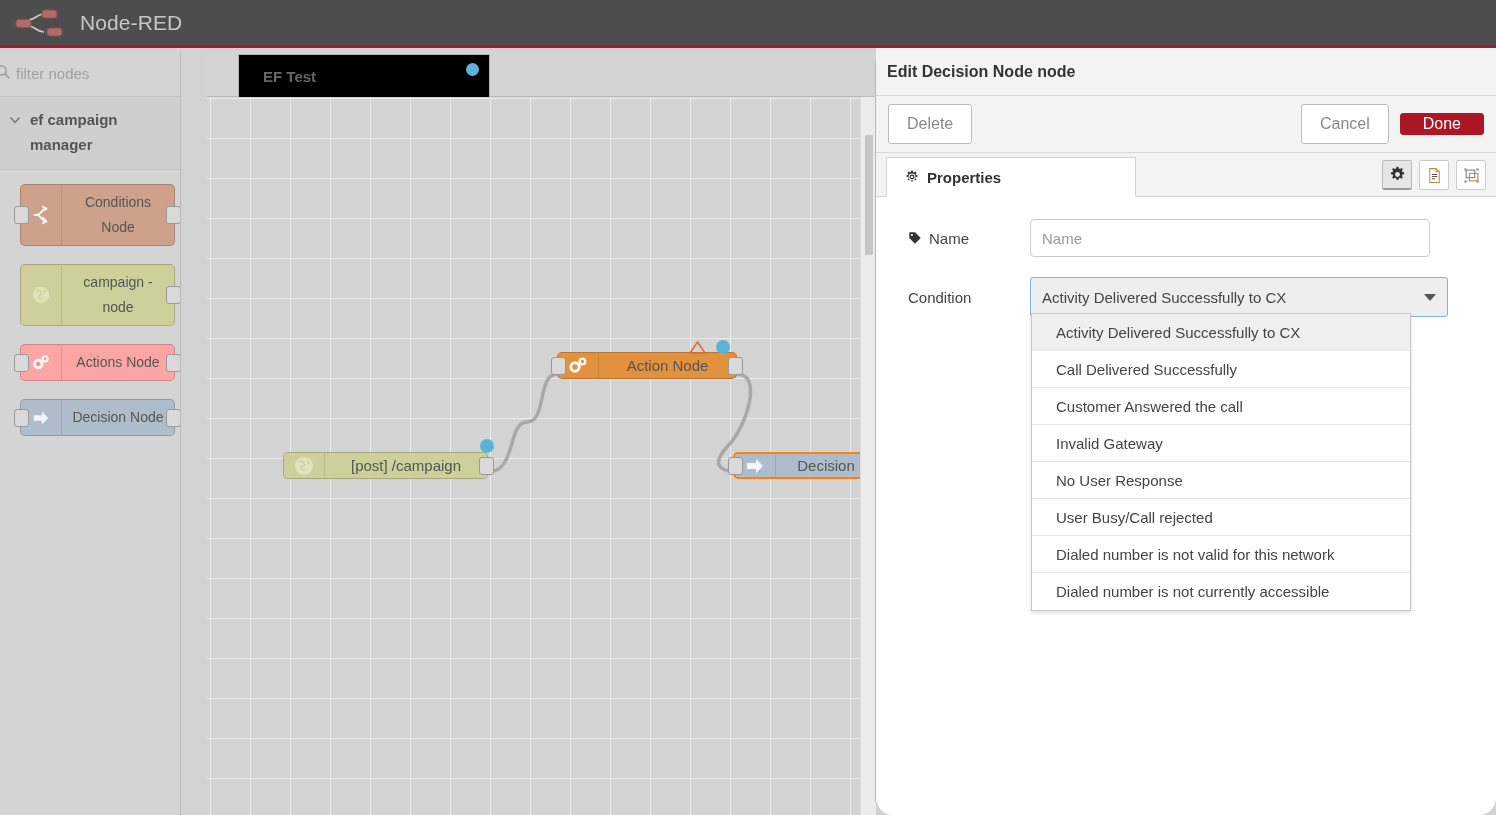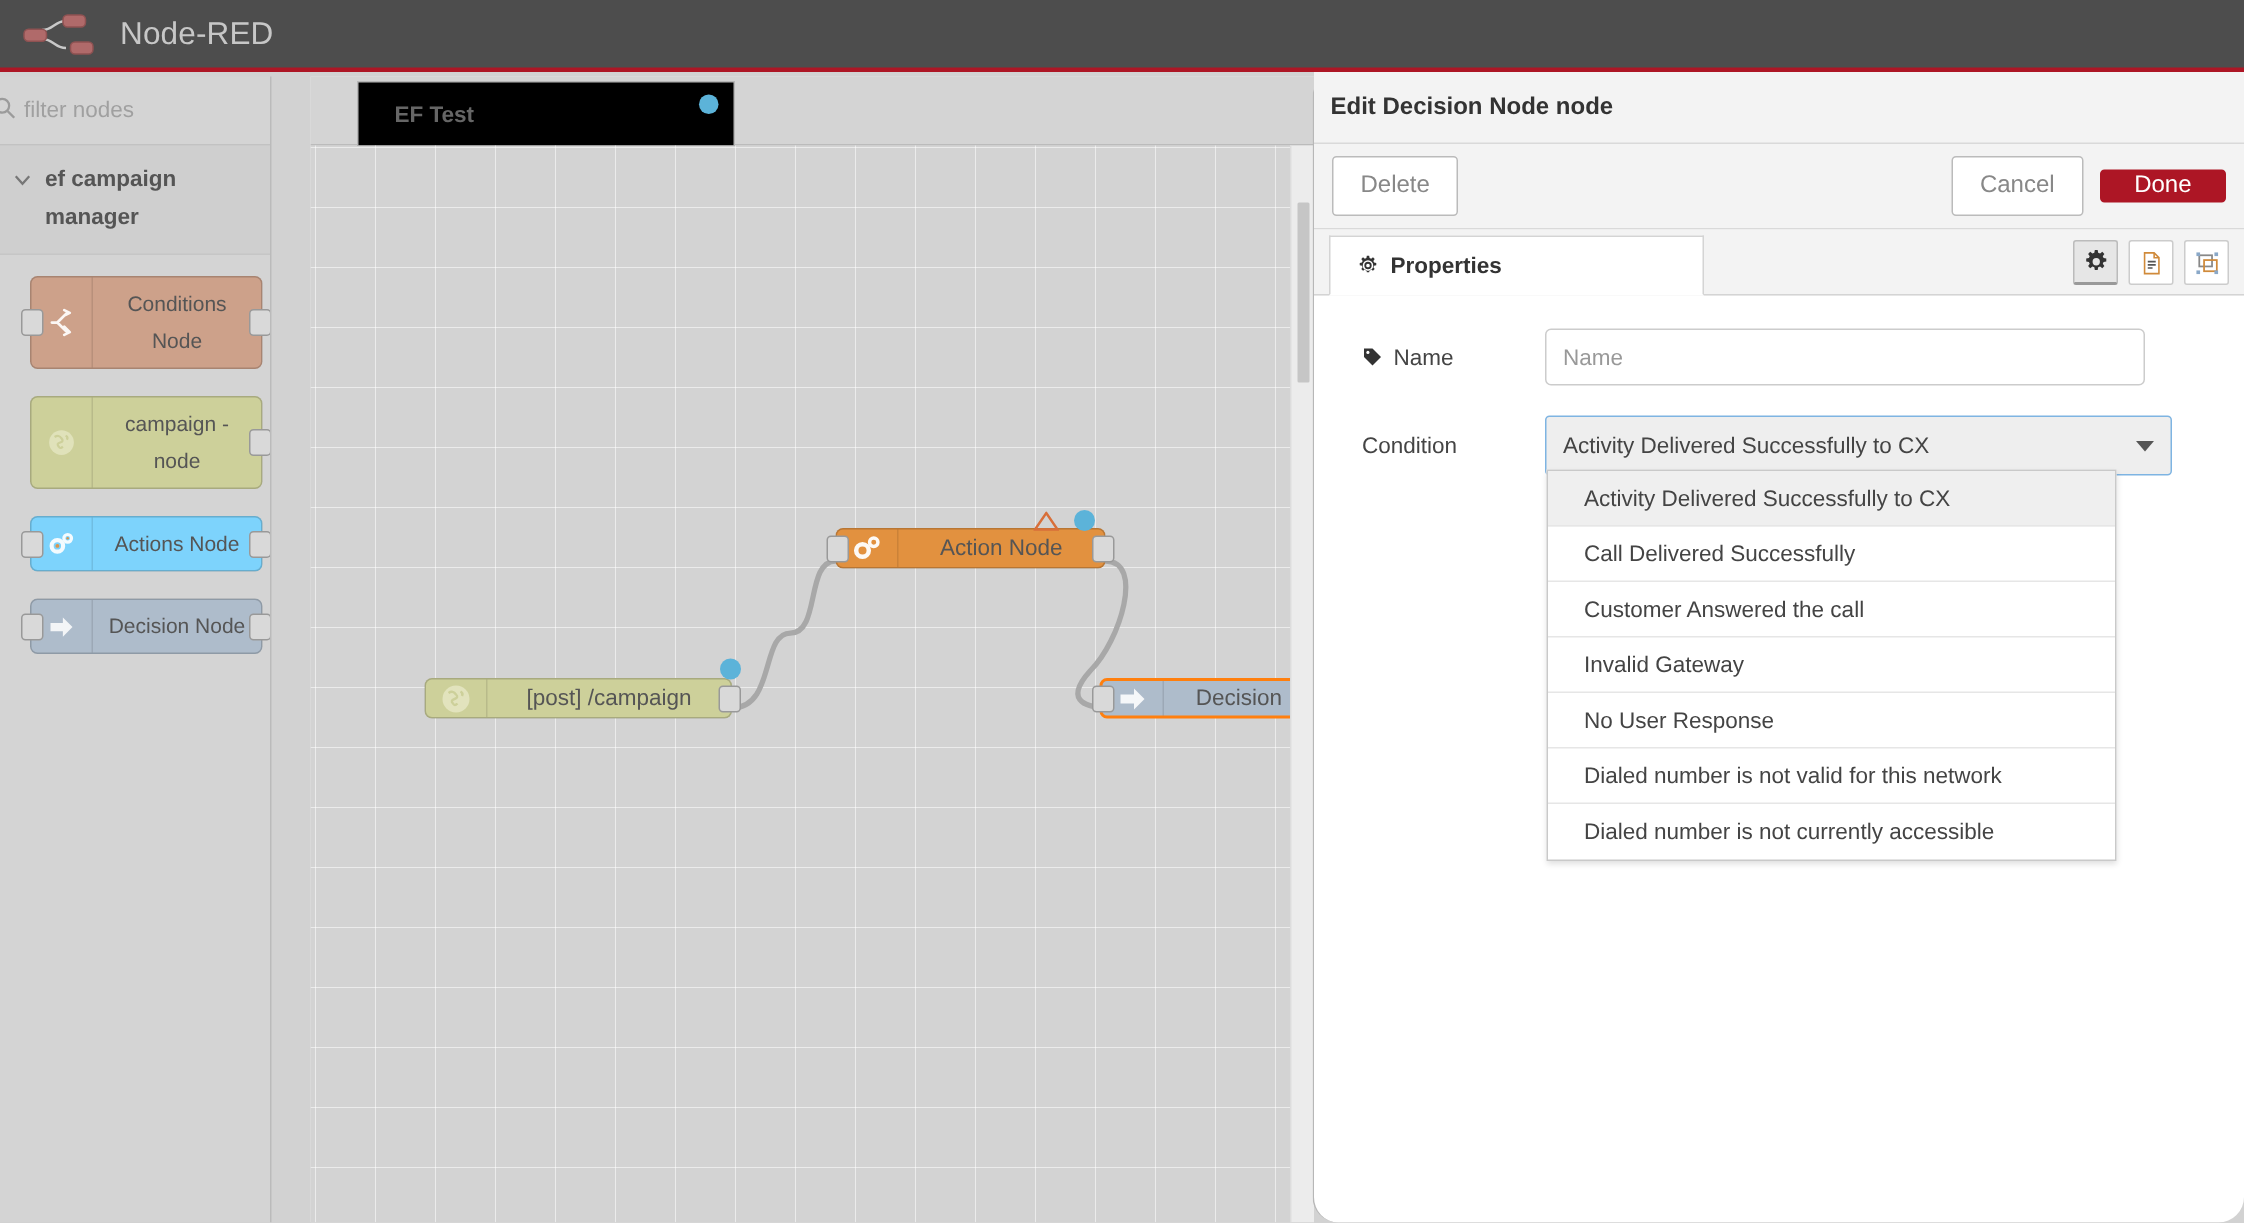--- a/index.html
+++ b/index.html
@@ -487,21 +487,21 @@
         <div class="pn-icon">
           <svg viewBox="0 0 24 24">
               <circle cx="12" cy="12" r="9" fill="#e8eac8" opacity=".75"></circle>
               <path d="M7,8 q3,-2 5,1 q2,2 -1,3 q-3,1 -1,3 q1,2 3,0 M15,7 q2,1 1,3" fill="none" stroke="#cdd09a" stroke-width="1.6"></path>
             </svg>
         </div>
         <div class="pn-label">campaign - node</div>
         <span class="port out"></span>
       </div>
 
-      <div class="pnode" style="background:#7dd3fc; min-height:31px;">
+      <div class="pnode" style="background:#fca5a5; min-height:31px;">
         <span class="port in"></span>
         <div class="pn-icon">
           <svg viewBox="0 0 24 24">
               <circle cx="9" cy="13" r="4.2" fill="none" stroke="#fff" stroke-width="3"></circle>
               <circle cx="9" cy="13" r="1.4" fill="#e2913f"></circle>
               <circle cx="16.5" cy="7.5" r="2.8" fill="none" stroke="#fff" stroke-width="2.3"></circle>
               <circle cx="16.5" cy="7.5" r="0.9" fill="#e2913f"></circle>
             </svg>
         </div>
         <div class="pn-label">Actions Node</div>
@@ -654,20 +654,21 @@
           <span class="caret"></span>
         </div>
       </div>
 
       <div class="dropdown">
         <div class="dd-item highlight">Activity Delivered Successfully to CX</div>
         <div class="dd-item">Call Delivered Successfully</div>
         <div class="dd-item">Customer Answered the call</div>
         <div class="dd-item">Invalid Gateway</div>
         <div class="dd-item">No User Response</div>
+        <div class="dd-item">User Busy/Call rejected</div>
         <div class="dd-item">Dialed number is not valid for this network</div>
         <div class="dd-item">Dialed number is not currently accessible</div>
       </div>
 
     </div>
   </div>
 
 </div>
 
 </body></html>

